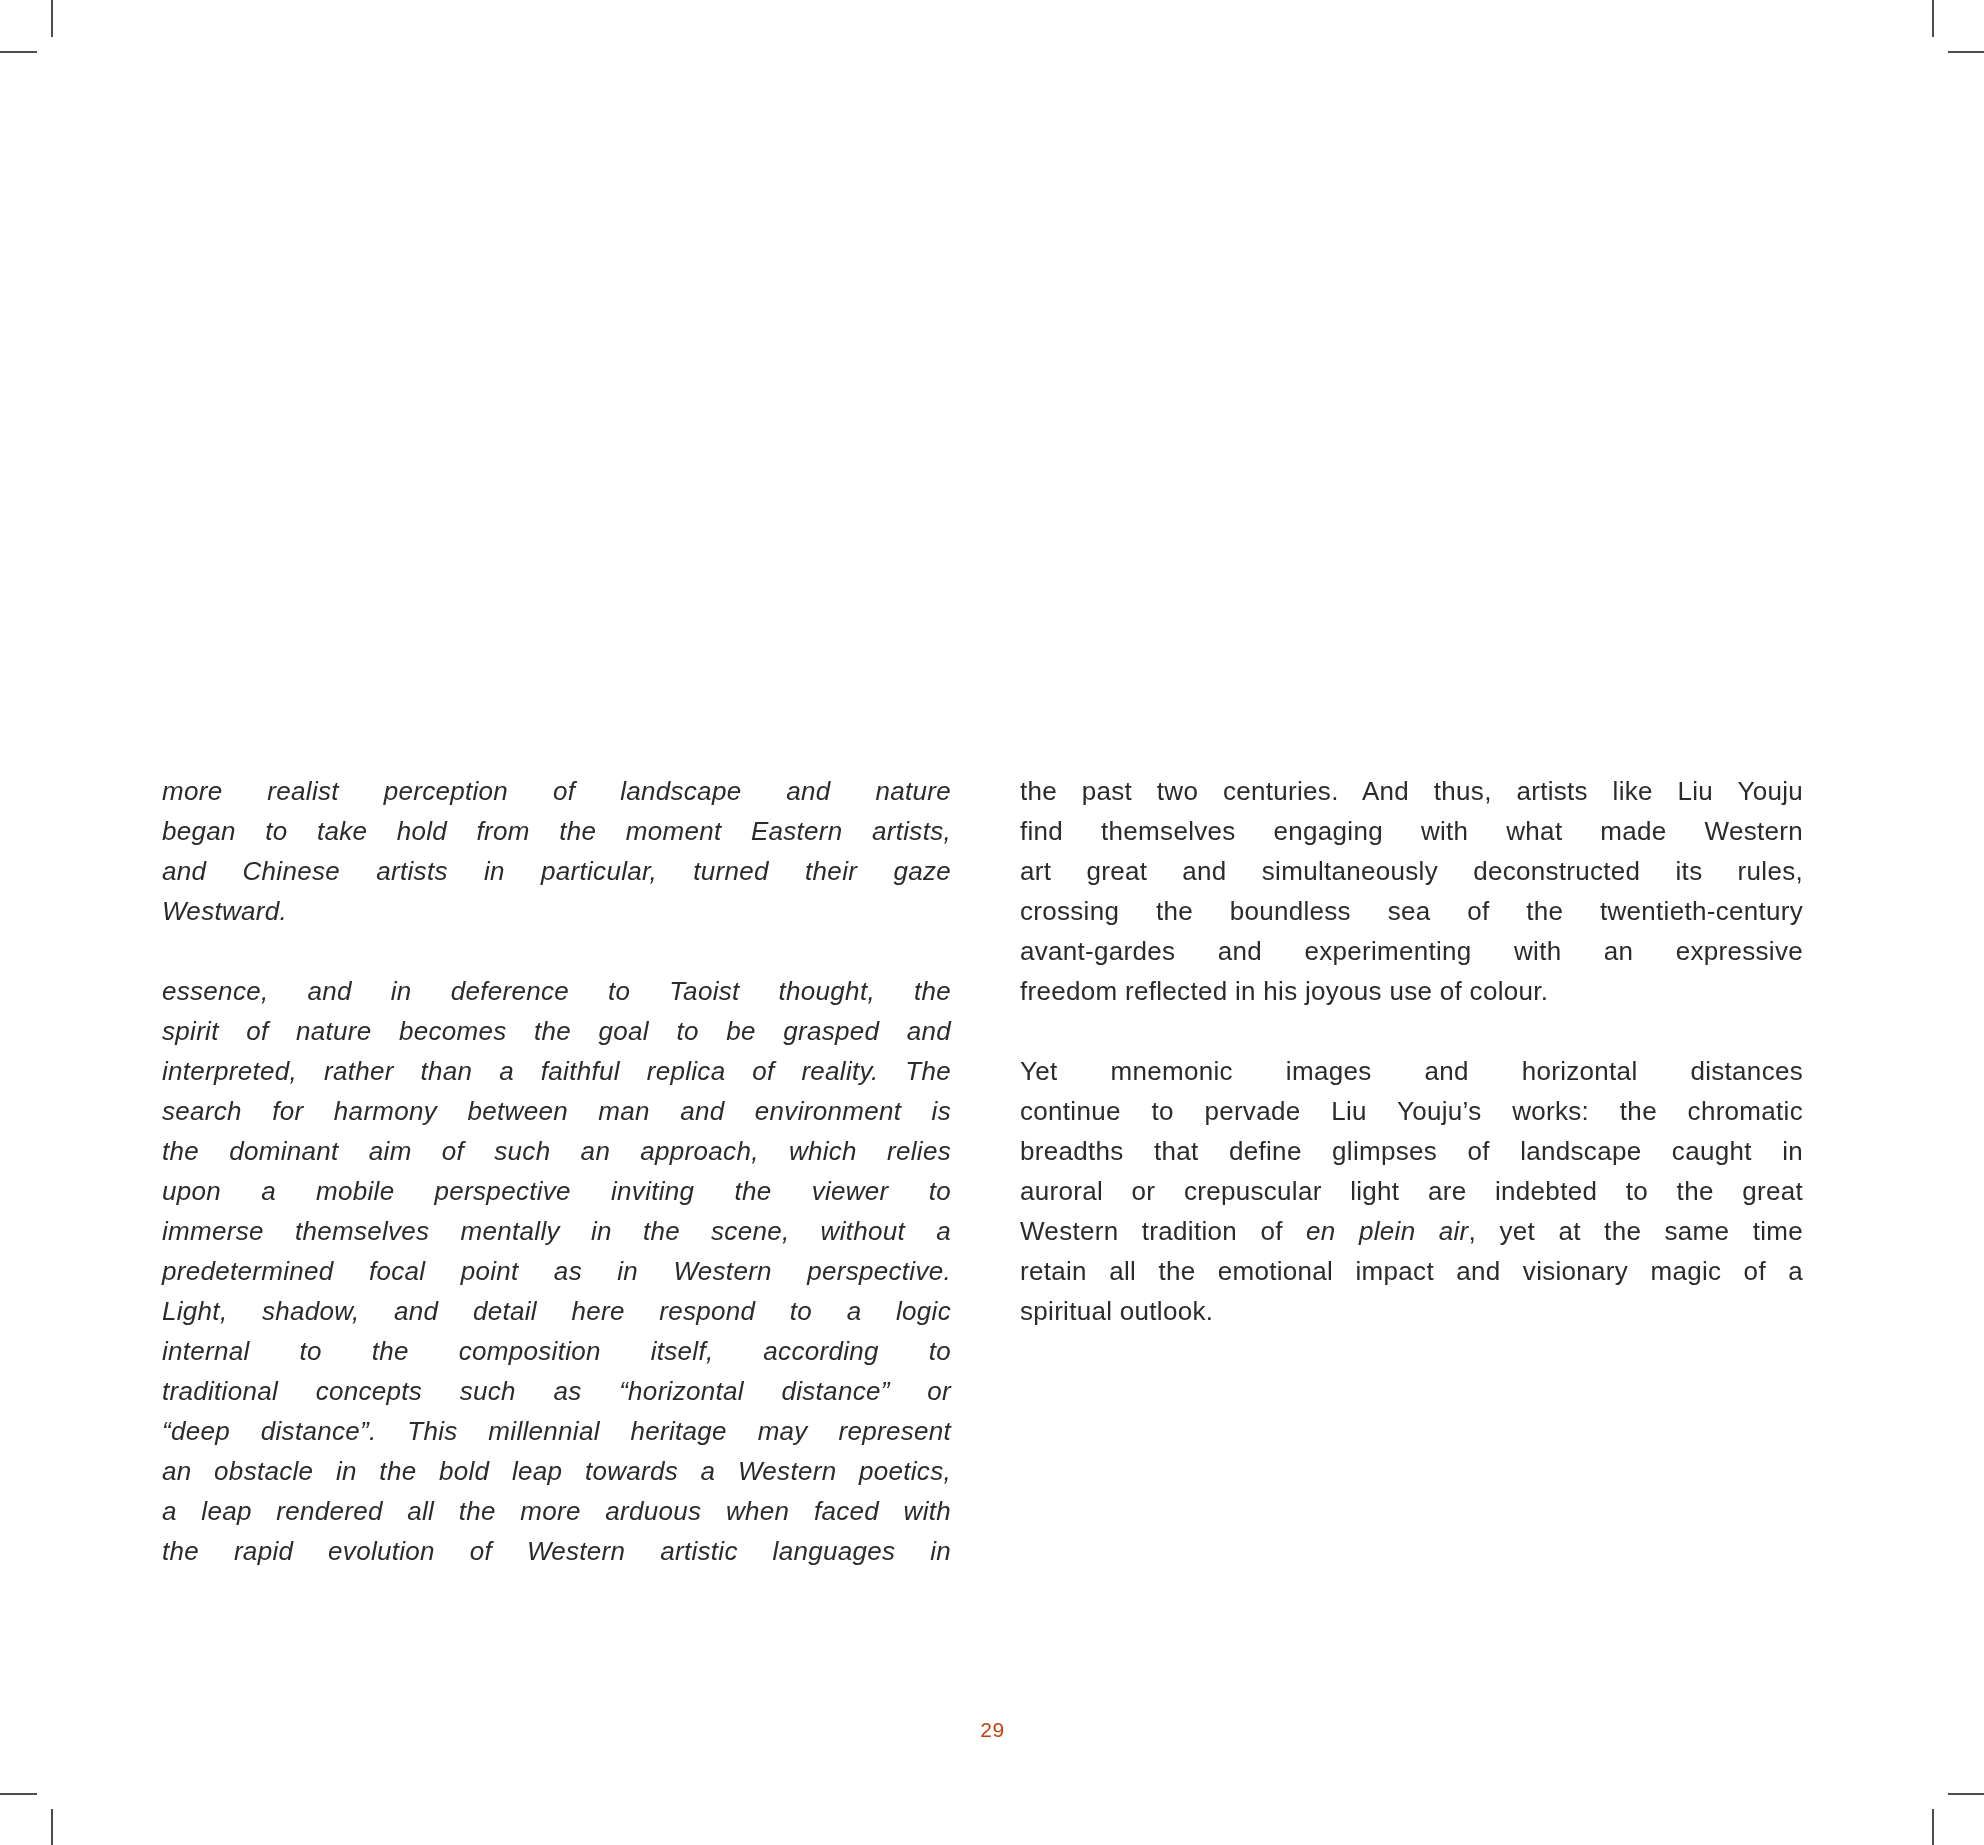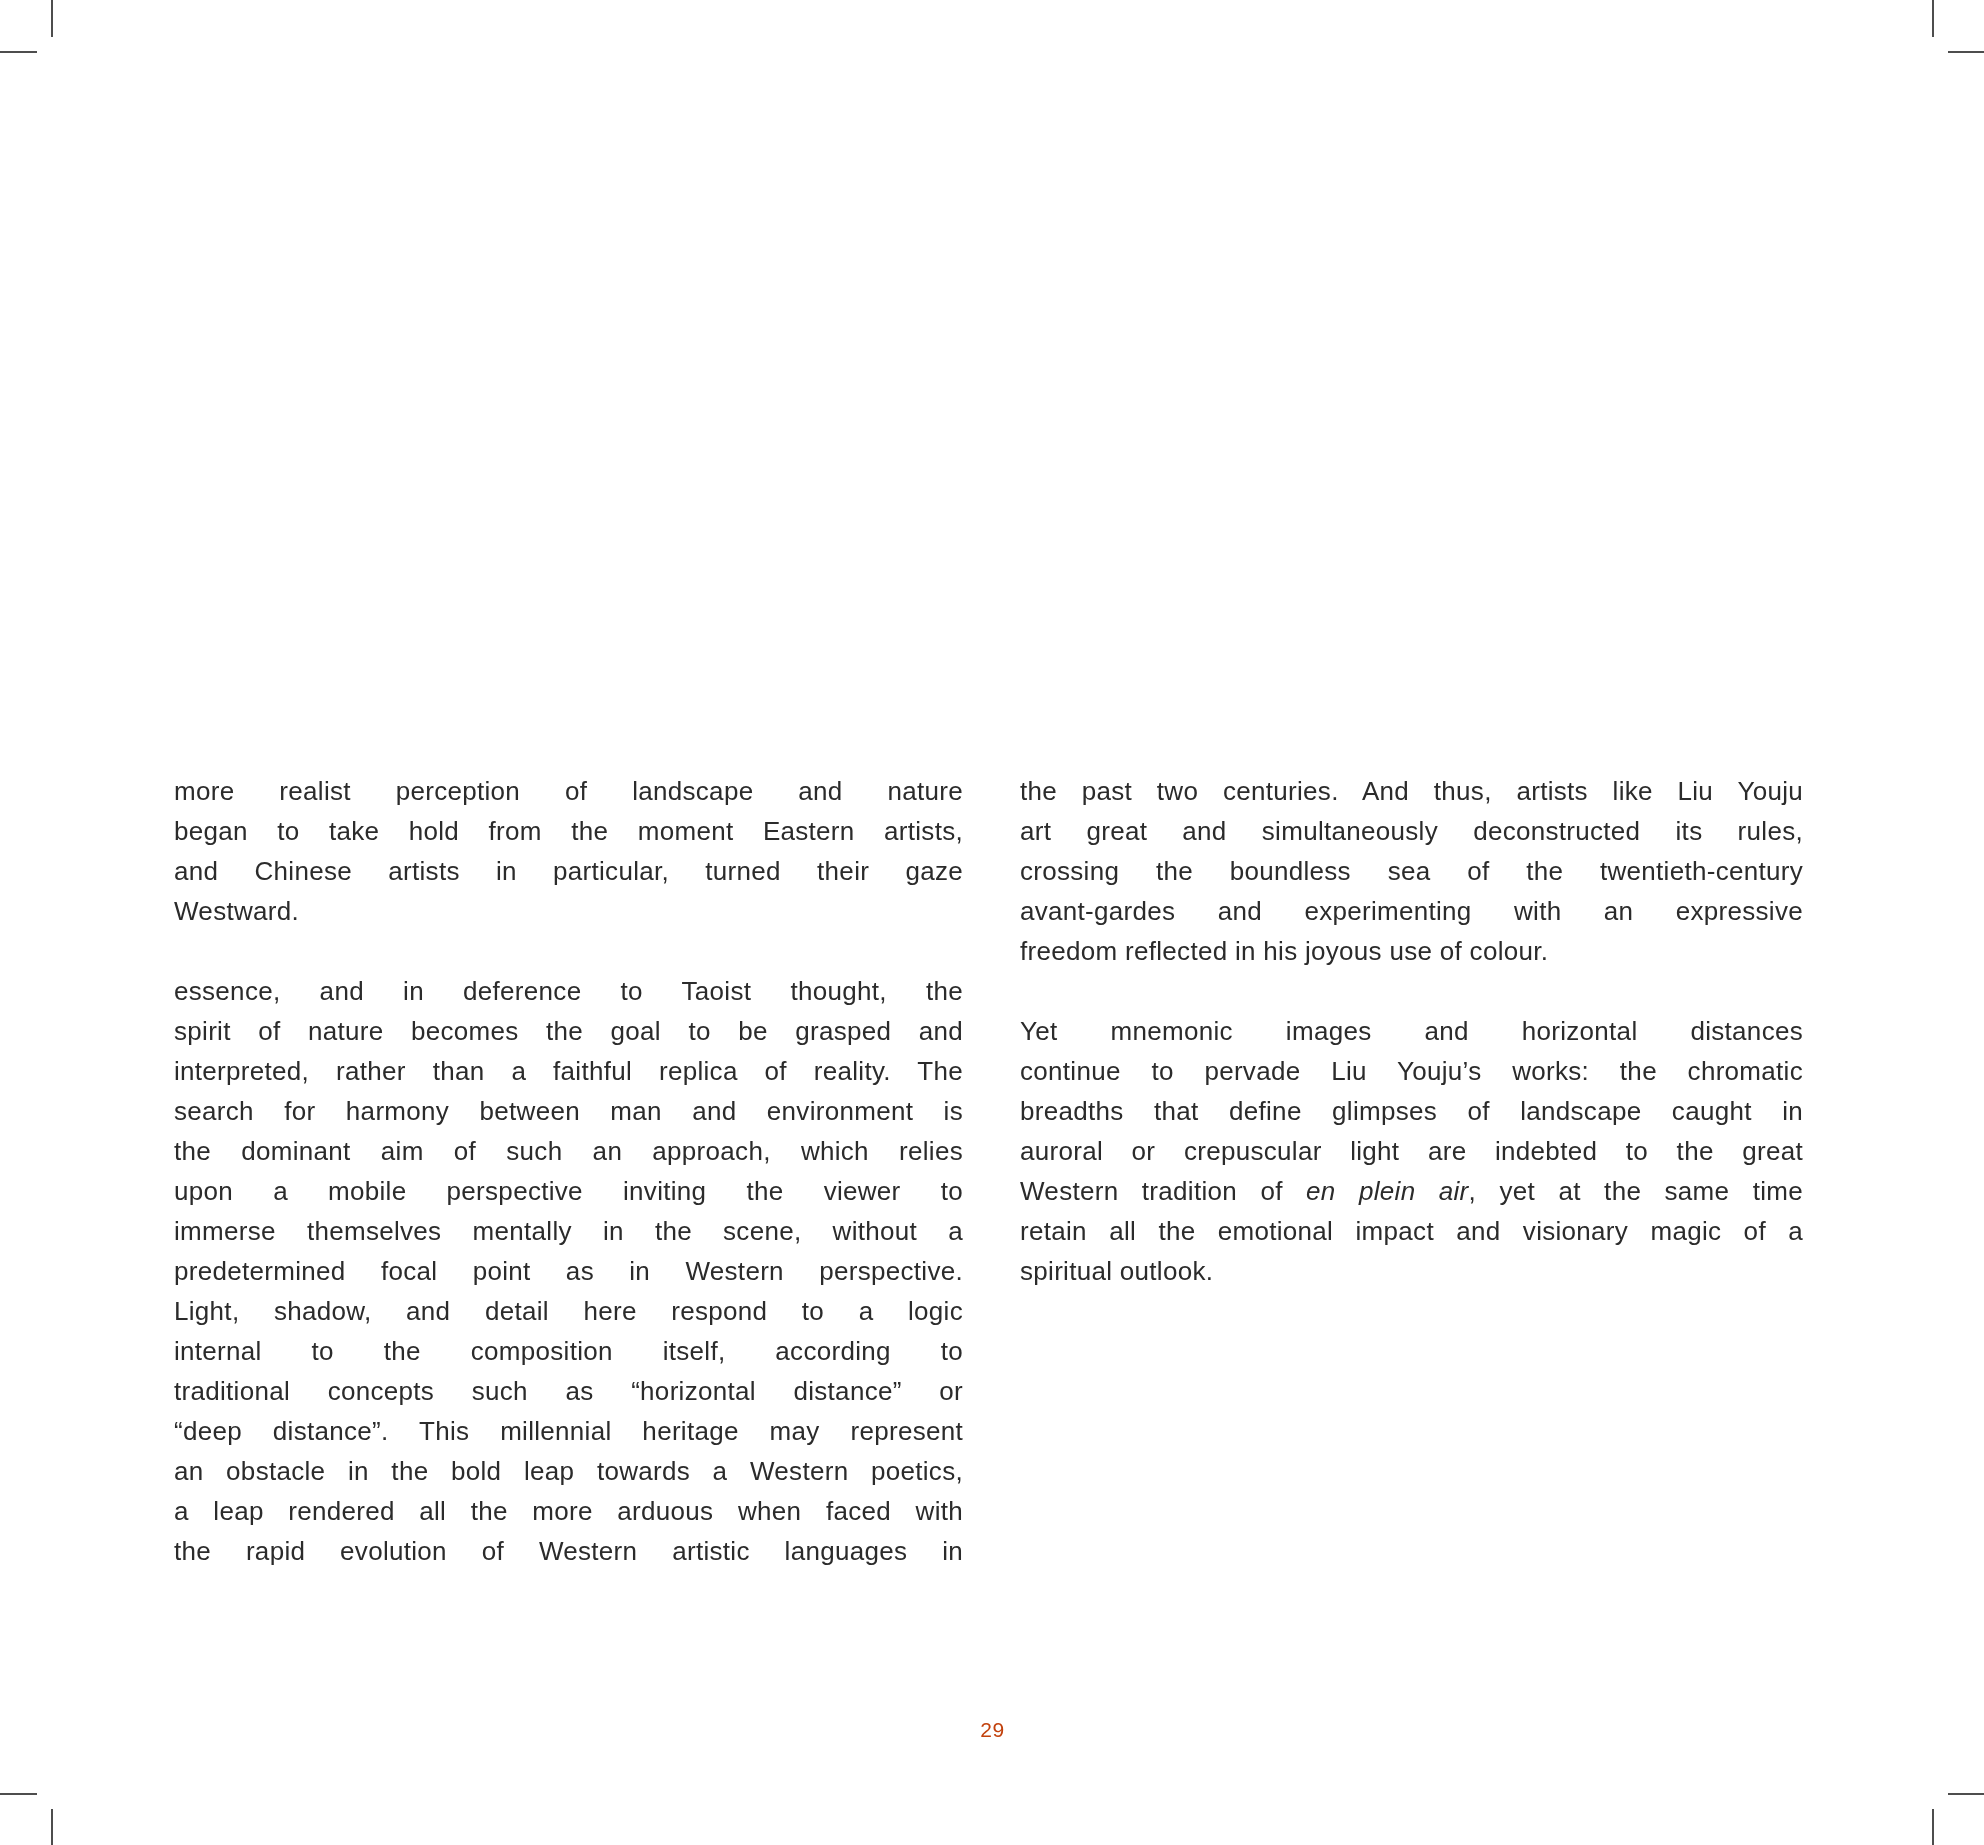--- a/index.html
+++ b/index.html
@@ -27,21 +27,21 @@
   
   .text-col {
     position: absolute;
     top: 771px;
     font-size: 26px;
     line-height: 40px;
     color: #2b2b2b;
     letter-spacing: 0.3px;
     font-weight: 300;
   }
-  #col-left  { left: 174px;  width: 789px; }
+  #col-left  { left: 162px;  width: 789px; font-style: italic; }
   #col-right { left: 1020px; width: 783px; }
 
   .para { margin: 0 0 40px 0; }
   .line { text-align: justify; text-align-last: justify; }
   .line.endline { text-align-last: left; }
   em { }
 
   .pagenum {
     position: absolute;
     top: 1716px;
@@ -87,20 +87,21 @@
       <div class="line">traditional concepts such as “horizontal distance” or</div>
       <div class="line">“deep distance”. This millennial heritage may represent</div>
       <div class="line">an obstacle in the bold leap towards a Western poetics,</div>
       <div class="line">a leap rendered all the more arduous when faced with</div>
       <div class="line">the rapid evolution of Western artistic languages in</div>
     </div>
   </section>
 <section class="text-col" id="col-right">
     <div class="para">
       <div class="line">the past two centuries. And thus, artists like Liu Youju</div>
+      <div class="line">find themselves engaging with what made Western</div>
       <div class="line">art great and simultaneously deconstructed its rules,</div>
       <div class="line">crossing the boundless sea of the twentieth-century</div>
       <div class="line">avant-gardes and experimenting with an expressive</div>
       <div class="line endline">freedom reflected in his joyous use of colour.</div>
     </div>
     <div class="para">
       <div class="line">Yet mnemonic images and horizontal distances</div>
       <div class="line">continue to pervade Liu Youju’s works: the chromatic</div>
       <div class="line">breadths that define glimpses of landscape caught in</div>
       <div class="line">auroral or crepuscular light are indebted to the great</div>

